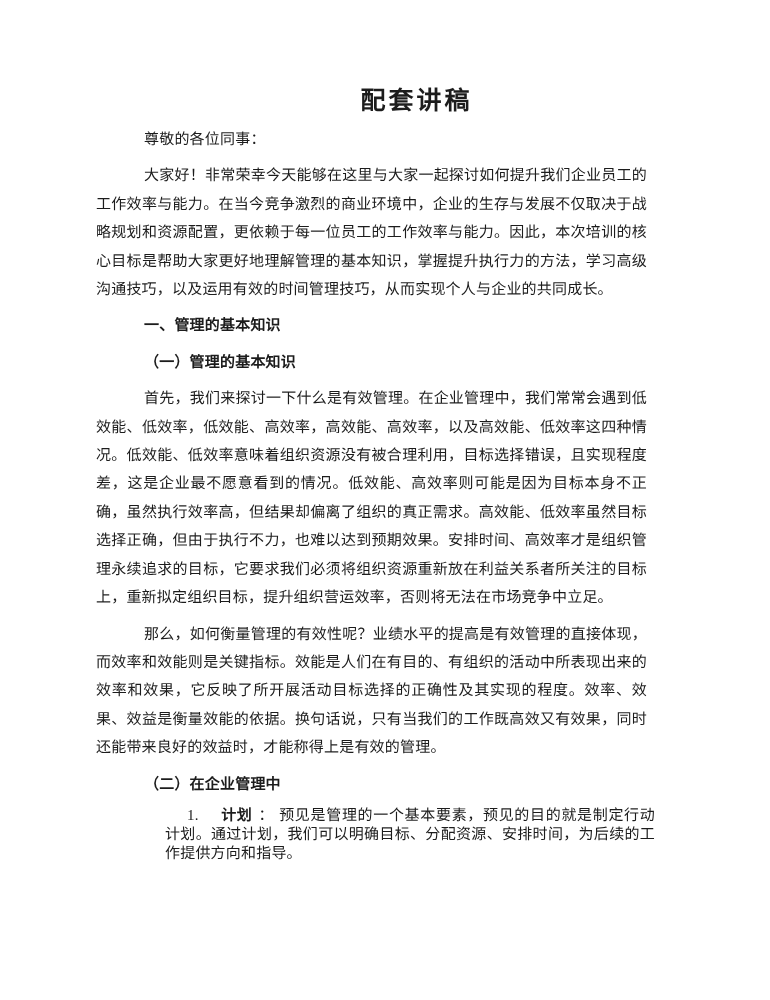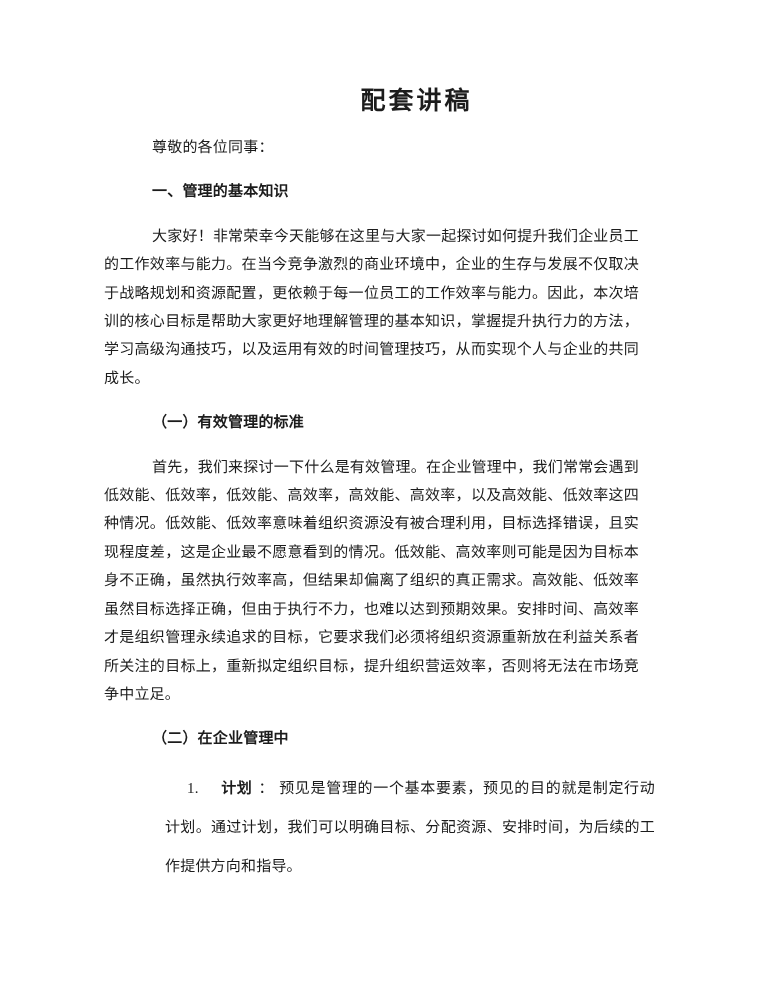--- a/index.html
+++ b/index.html
@@ -25,35 +25,35 @@
     margin: 0 0 8px 0;
     font-size: 25px;
     font-weight: bold;
     line-height: 33px;
     letter-spacing: 3px;
     text-align: center;
     text-indent: 90px; 
     white-space: nowrap;
   }
   .para {
-    margin: 16px;
+    margin: 8px;
     font-size: 15px;
     line-height: 28.4px;
     text-align: justify;
     text-indent: 48px;
     letter-spacing: 0.2px;
   }
   .para.heading {
     font-weight: bold;
     text-align: left;
   }
   .list-item {
     margin: 0 0 0 77px;
     font-size: 15px;
-    line-height: 39px;
+    line-height: 19px;
     text-align: justify;
     text-indent: 22px;
     letter-spacing: 0.2px;
   }
   .list-item .num {
     font-weight: normal;
   }
   .list-item .num-gap {
     display: inline-block;
     width: 22px;
@@ -67,27 +67,28 @@
 </style>
 </head>
 <body>
 
 <div class="page">
 
   <h1 class="doc-title">配套讲稿</h1>
 
   <p class="para">尊敬的各位同事：</p>
 
+  <p class="para">大家好！非常荣幸今天能够在这里与大家一起探讨如何提升我们企业员工的工作效率与能力。在当今竞争激烈的商业环境中，企业的生存与发展不仅取决于战略规划和资源配置，更依赖于每一位员工的工作效率与能力。因此，本次培训的核心目标是帮助大家更好地理解管理的基本知识，掌握提升执行力的方法，学习高级沟通技巧，以及运用有效的时间管理技巧，从而实现个人与企业的共同成长。</p>
+
   <p class="para heading">一、管理的基本知识</p>
 
-  <p class="para">大家好！非常荣幸今天能够在这里与大家一起探讨如何提升我们企业员工的工作效率与能力。在当今竞争激烈的商业环境中，企业的生存与发展不仅取决于战略规划和资源配置，更依赖于每一位员工的工作效率与能力。因此，本次培训的核心目标是帮助大家更好地理解管理的基本知识，掌握提升执行力的方法，学习高级沟通技巧，以及运用有效的时间管理技巧，从而实现个人与企业的共同成长。</p>
-
-  <p class="para heading">（一）有效管理的标准</p>
+  <p class="para heading">（一）管理的基本知识</p>
 
   <p class="para">首先，我们来探讨一下什么是有效管理。在企业管理中，我们常常会遇到低效能、低效率，低效能、高效率，高效能、高效率，以及高效能、低效率这四种情况。低效能、低效率意味着组织资源没有被合理利用，目标选择错误，且实现程度差，这是企业最不愿意看到的情况。低效能、高效率则可能是因为目标本身不正确，虽然执行效率高，但结果却偏离了组织的真正需求。高效能、低效率虽然目标选择正确，但由于执行不力，也难以达到预期效果。安排时间、高效率才是组织管理永续追求的目标，它要求我们必须将组织资源重新放在利益关系者所关注的目标上，重新拟定组织目标，提升组织营运效率，否则将无法在市场竞争中立足。</p>
 
+  <p class="para">那么，如何衡量管理的有效性呢？业绩水平的提高是有效管理的直接体现，而效率和效能则是关键指标。效能是人们在有目的、有组织的活动中所表现出来的效率和效果，它反映了所开展活动目标选择的正确性及其实现的程度。效率、效果、效益是衡量效能的依据。换句话说，只有当我们的工作既高效又有效果，同时还能带来良好的效益时，才能称得上是有效的管理。</p>
 
   <p class="para heading">（二）在企业管理中</p>
 
 
   <div class="list-item"><span class="num">1.</span><span class="num-gap"></span><span class="term">计划</span><span class="sep">：</span><span class="list-text">预见是管理的一个基本要素，预见的目的就是制定行动计划。通过计划，我们可以明确目标、分配资源、安排时间，为后续的工作提供方向和指导。</span></div>
 
 </div>
 
 </body></html>

